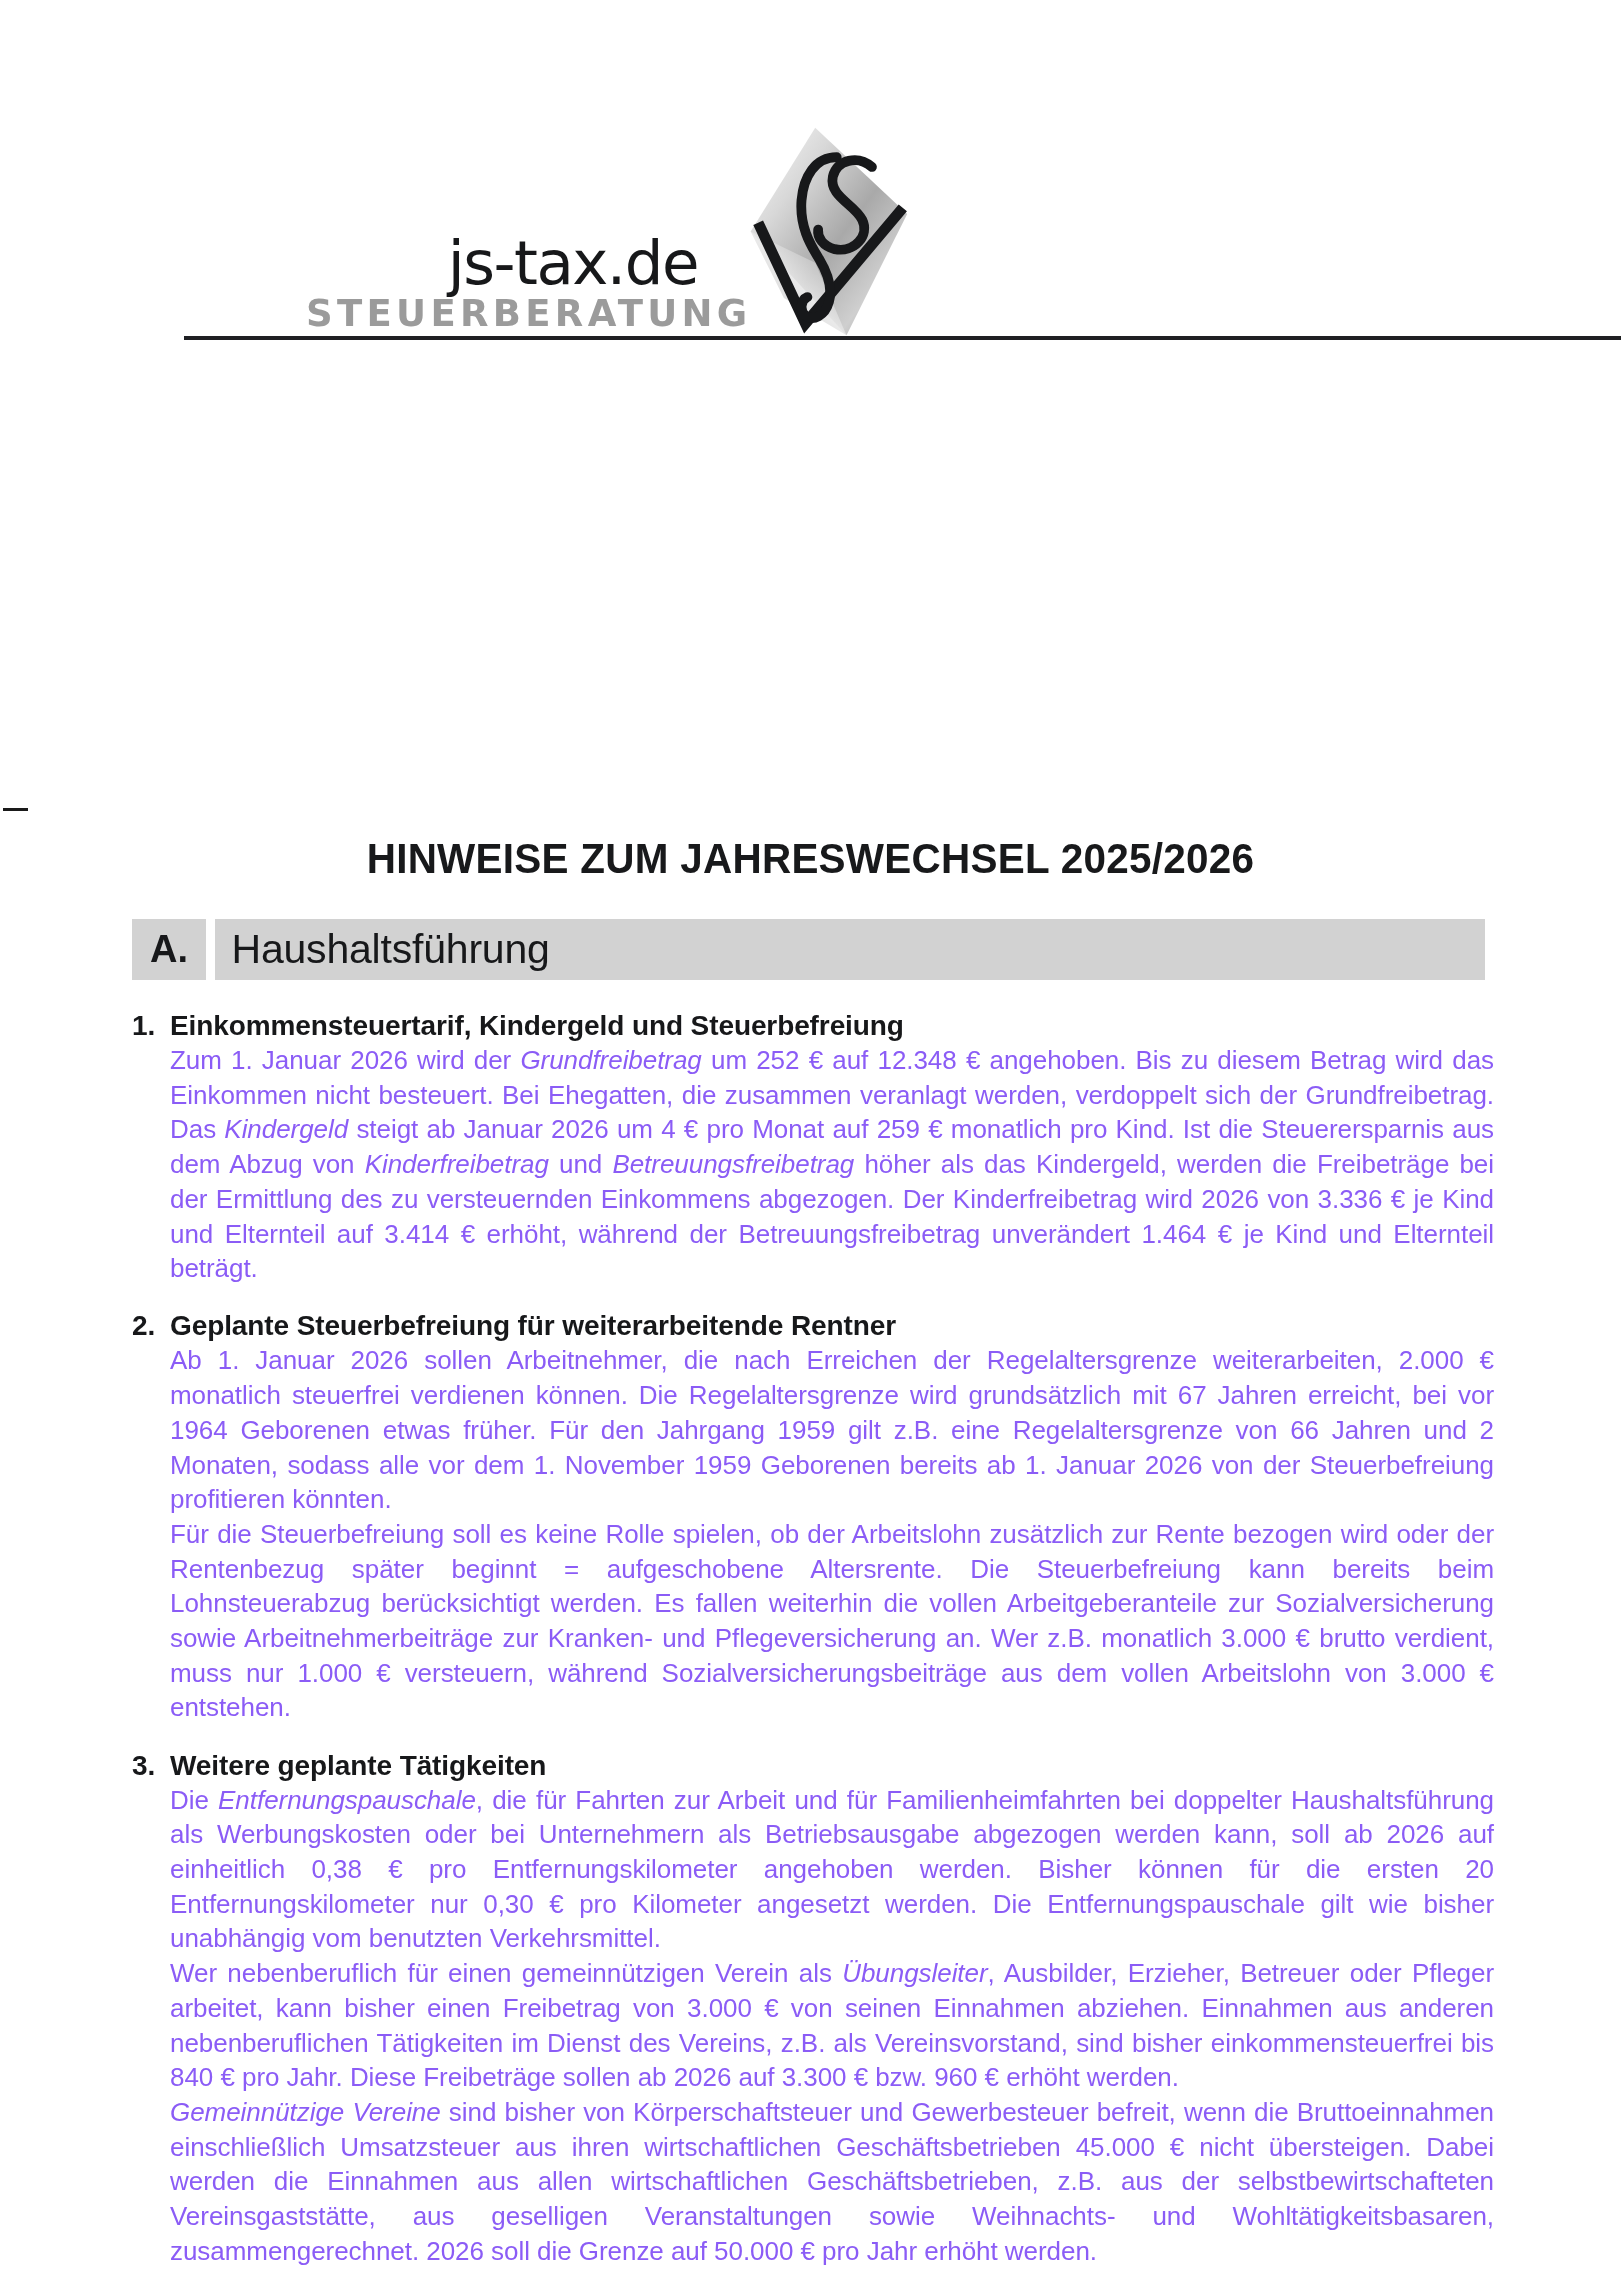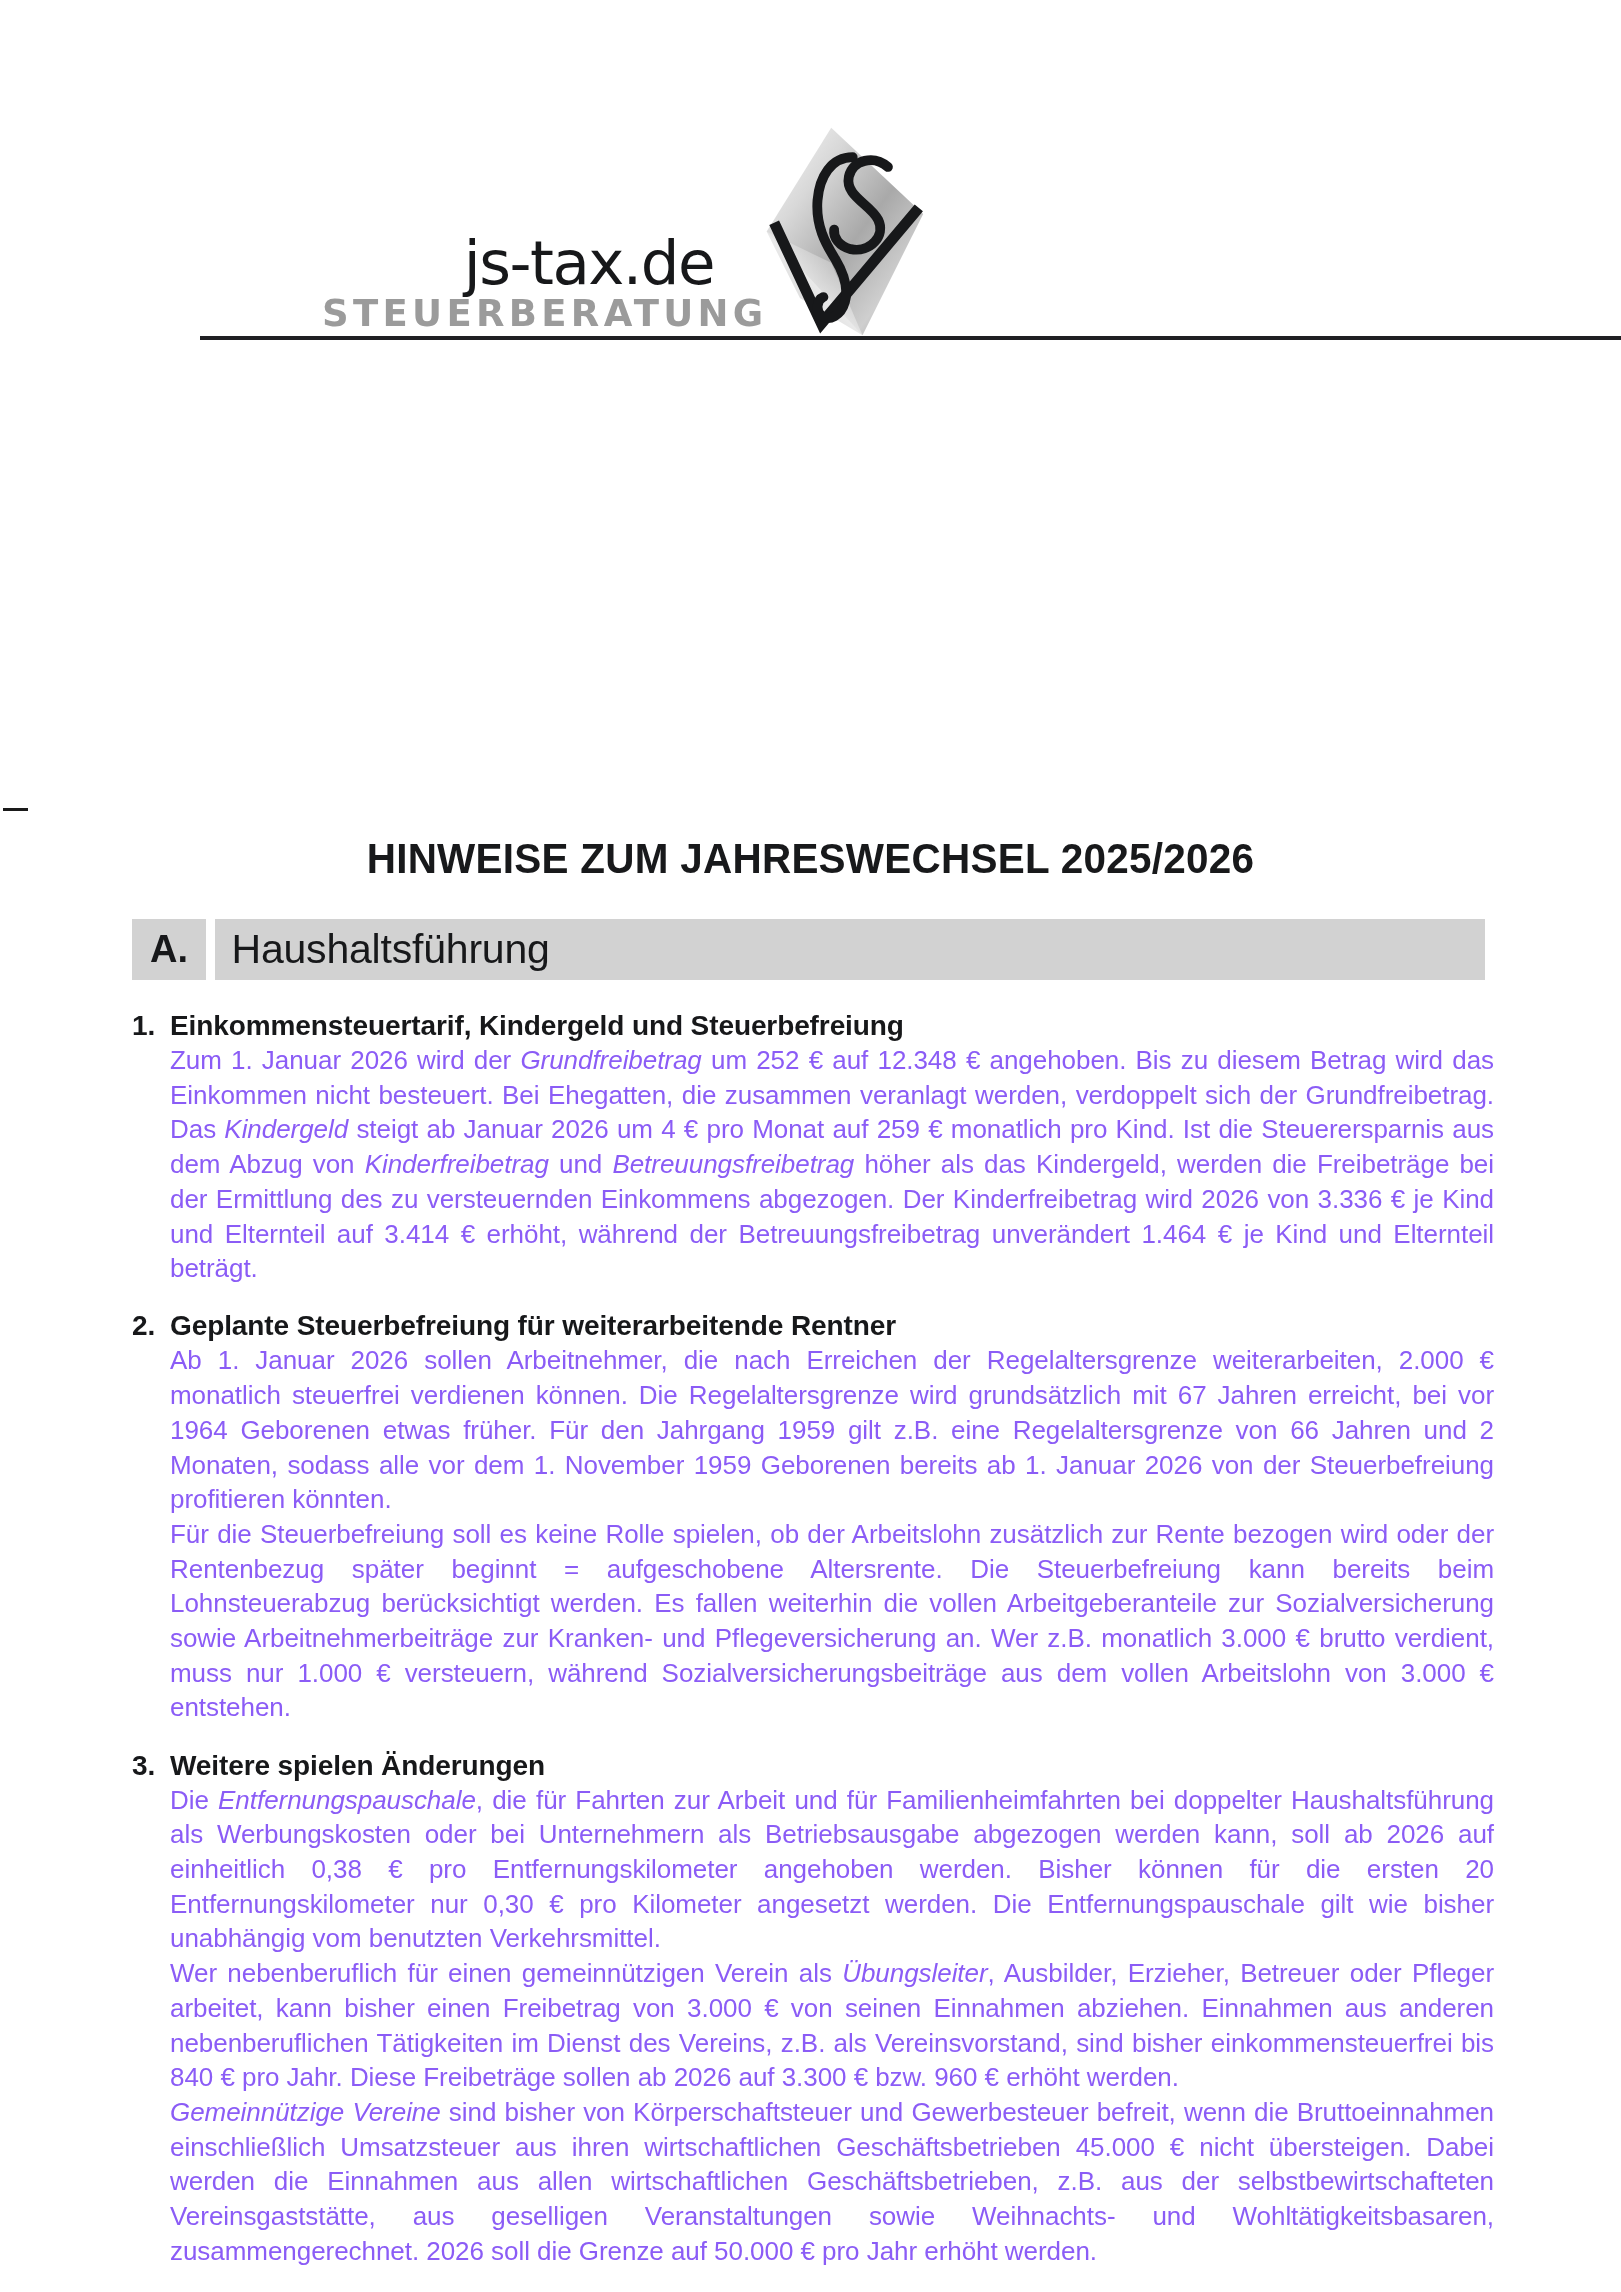--- a/index.html
+++ b/index.html
@@ -19,21 +19,21 @@
   
   .page {
     position: absolute;
     inset: 0;
     background: #ffffff;
   }
 
   
   .letterhead {
     position: absolute;
-    left: 16px;
+    left: 0;
     top: 0;
     width: 1433px;
     height: 353px;
   }
 
   .logo-block {
     position: absolute;
     right: 578px;
     top: 116px;
     width: 549px;
@@ -276,21 +276,21 @@
           <span class="item-title">Geplante Steuerbefreiung für weiterarbeitende Rentner</span>
         </div>
         <div class="item-body">
           <p class="para">Ab 1. Januar 2026 sollen Arbeitnehmer, die nach Erreichen der Regelaltersgrenze weiterarbeiten, 2.000 € monatlich steuerfrei verdienen können. Die Regelaltersgrenze wird grundsätzlich mit 67 Jahren erreicht, bei vor 1964 Geborenen etwas früher. Für den Jahrgang 1959 gilt z.B. eine Regelaltersgrenze von 66 Jahren und 2 Monaten, sodass alle vor dem 1. November 1959 Geborenen bereits ab 1. Januar 2026 von der Steuerbefreiung profitieren könnten.</p>
           <p class="para">Für die Steuerbefreiung soll es keine Rolle spielen, ob der Arbeitslohn zusätzlich zur Rente bezogen wird oder der Rentenbezug später beginnt = aufgeschobene Altersrente. Die Steuerbefreiung kann bereits beim Lohnsteuerabzug berücksichtigt werden. Es fallen weiterhin die vollen Arbeitgeberanteile zur Sozialversicherung sowie Arbeitnehmerbeiträge zur Kranken- und Pflegeversicherung an. Wer z.B. monatlich 3.000 € brutto verdient, muss nur 1.000 € versteuern, während Sozialversicherungsbeiträge aus dem vollen Arbeitslohn von 3.000 € entstehen.</p>
         </div>
       </div>
       <div class="item">
         <div class="item-head">
           <span class="item-num">3.</span>
-          <span class="item-title">Weitere spielen Änderungen</span>
+          <span class="item-title">Weitere geplante Tätigkeiten</span>
         </div>
         <div class="item-body">
           <p class="para">Die <em>Entfernungspauschale</em>, die für Fahrten zur Arbeit und für Familienheimfahrten bei doppelter Haushaltsführung als Werbungskosten oder bei Unternehmern als Betriebsausgabe abgezogen werden kann, soll ab 2026 auf einheitlich 0,38 € pro Entfernungskilometer angehoben werden. Bisher können für die ersten 20 Entfernungskilometer nur 0,30 € pro Kilometer angesetzt werden. Die Entfernungspauschale gilt wie bisher unabhängig vom benutzten Verkehrsmittel.</p>
           <p class="para">Wer nebenberuflich für einen gemeinnützigen Verein als <em>Übungsleiter</em>, Ausbilder, Erzieher, Betreuer oder Pfleger arbeitet, kann bisher einen Freibetrag von 3.000 € von seinen Einnahmen abziehen. Einnahmen aus anderen nebenberuflichen Tätigkeiten im Dienst des Vereins, z.B. als Vereinsvorstand, sind bisher einkommensteuerfrei bis 840 € pro Jahr. Diese Freibeträge sollen ab 2026 auf 3.300 € bzw. 960 € erhöht werden.</p>
           <p class="para"><em>Gemeinnützige Vereine</em> sind bisher von Körperschaftsteuer und Gewerbesteuer befreit, wenn die Bruttoeinnahmen einschließlich Umsatzsteuer aus ihren wirtschaftlichen Geschäftsbetrieben 45.000 € nicht übersteigen. Dabei werden die Einnahmen aus allen wirtschaftlichen Geschäftsbetrieben, z.B. aus der selbstbewirtschafteten Vereinsgaststätte, aus geselligen Veranstaltungen sowie Weihnachts- und Wohltätigkeitsbasaren, zusammengerechnet. 2026 soll die Grenze auf 50.000 € pro Jahr erhöht werden.</p>
         </div>
       </div>
     </div>
 
 </div>

